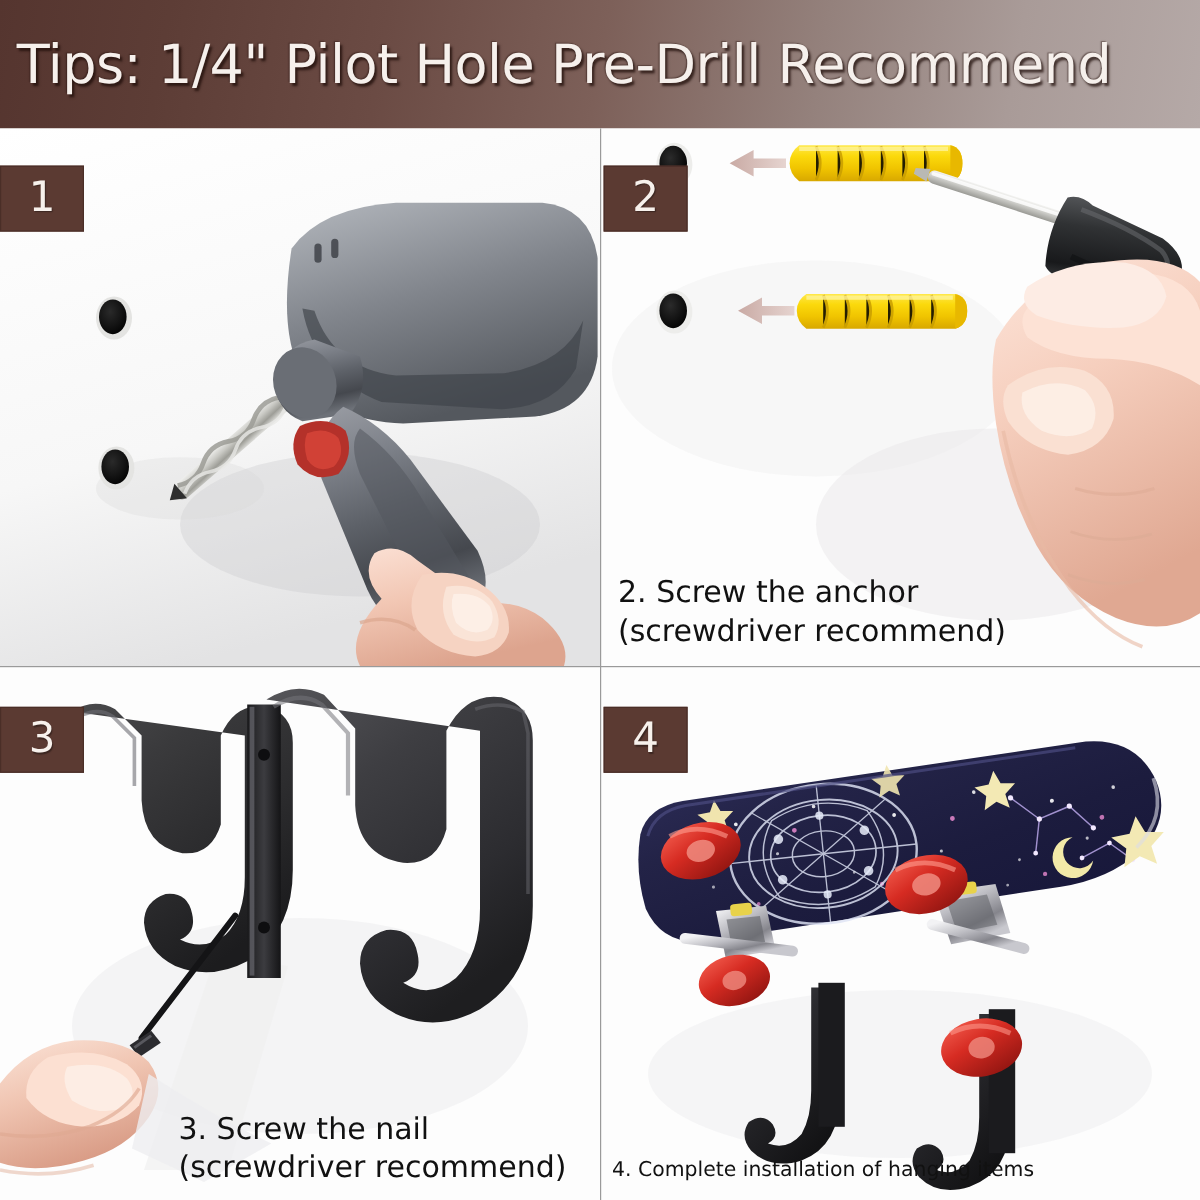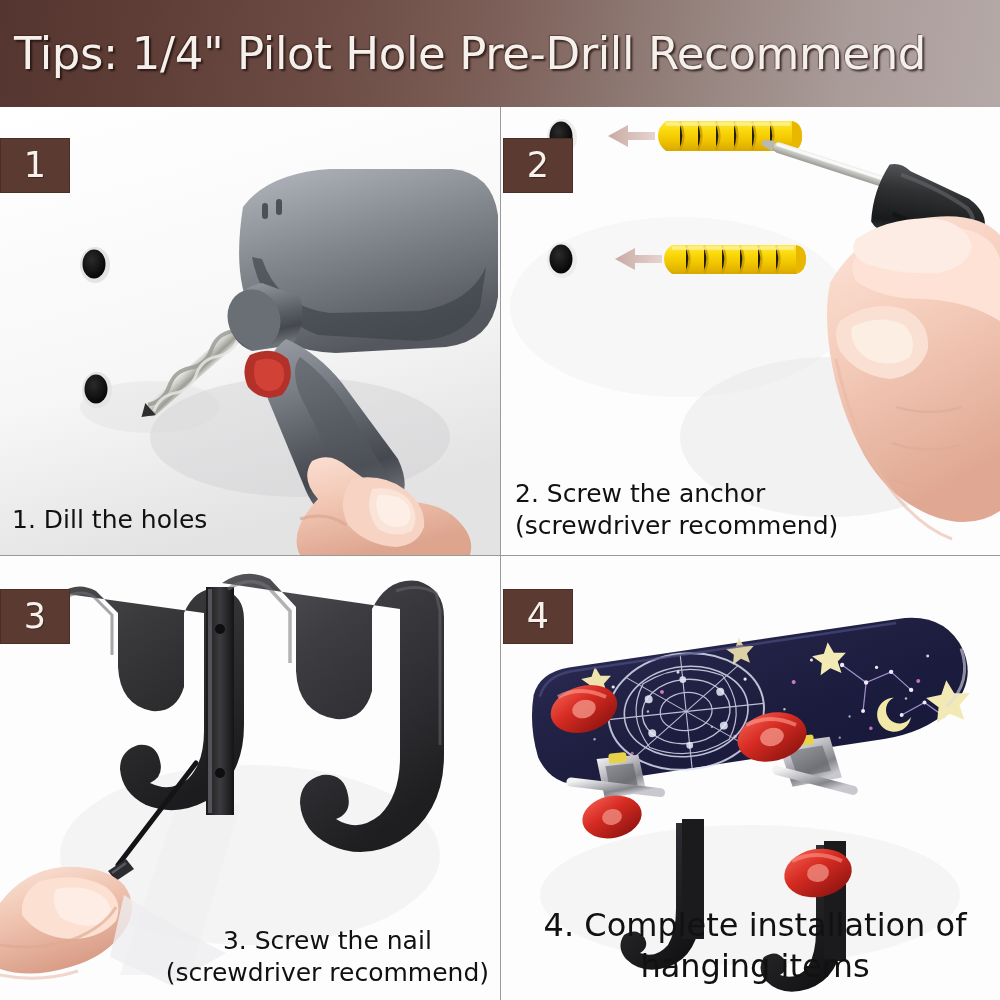--- a/index.html
+++ b/index.html
@@ -53,22 +53,22 @@
   #badge3 { left: 0;   top: 34px; }
   #badge4 { left: 3px; top: 34px; }
 
   
   .caption {
     position: absolute; z-index: 24; color: #111;
     font-size: 25px; line-height: 1.26; white-space: pre-line;
   }
   #cap1 { left: 12px;  bottom: 20px; text-align: left; }
   #cap2 { left: 15px;  bottom: 14px; text-align: left; margin-top: 20px; }
-  #cap3 { right: 11px; bottom: 12px; text-align: center; }
-  #cap4 { left: 10px;  bottom: 14px; text-align: center; font-size: 32px; }
+  #cap3 { right: 28px; bottom: 12px; text-align: left; }
+  #cap4 { left: 10px;  bottom: 14px; text-align: right; font-size: 17px; }
 
   .art { position: absolute; inset: 0; z-index: 10; }
   .art svg { width: 100%; height: 100%; display: block; }
 </style>
 </head>
 <body>
 
 <div id="page">
 
   <div id="header">
@@ -160,21 +160,20 @@
           <path d="M352 372 Q382 366 404 382 Q426 398 424 420 Q418 438 396 440
                    Q366 438 348 418 Q336 394 352 372 Z" fill="#f6d3c2"></path>
           <path d="M372 382 Q396 378 410 394 Q420 410 412 424 Q396 432 378 422
                    Q364 404 372 382 Z" fill="#fae4d7"></path>
           <path d="M378 388 Q398 386 408 398 Q414 410 406 418 Q392 424 380 412
                    Q374 398 378 388 Z" fill="#fdf0e8" opacity="0.9"></path>
           <path d="M300 412 Q326 404 346 418" stroke="#dba68f" stroke-width="3" fill="none" opacity="0.7"></path>
         </svg>
       </div>
       <div class="badge" id="badge1">1</div>
-      <div class="caption" id="cap1">1. Dill the holes</div>
     </div>
 
     <div class="panel" id="panel2">
       <div class="panel-bg"></div>
       <div class="art">
         <svg viewBox="0 0 500 448" preserveAspectRatio="none">
           <defs>
             <linearGradient id="anchorG" x1="0" y1="0" x2="0" y2="1">
               <stop offset="0" stop-color="#ffe84a"></stop>
                 <stop offset="0.3" stop-color="#fbd90c"></stop>

